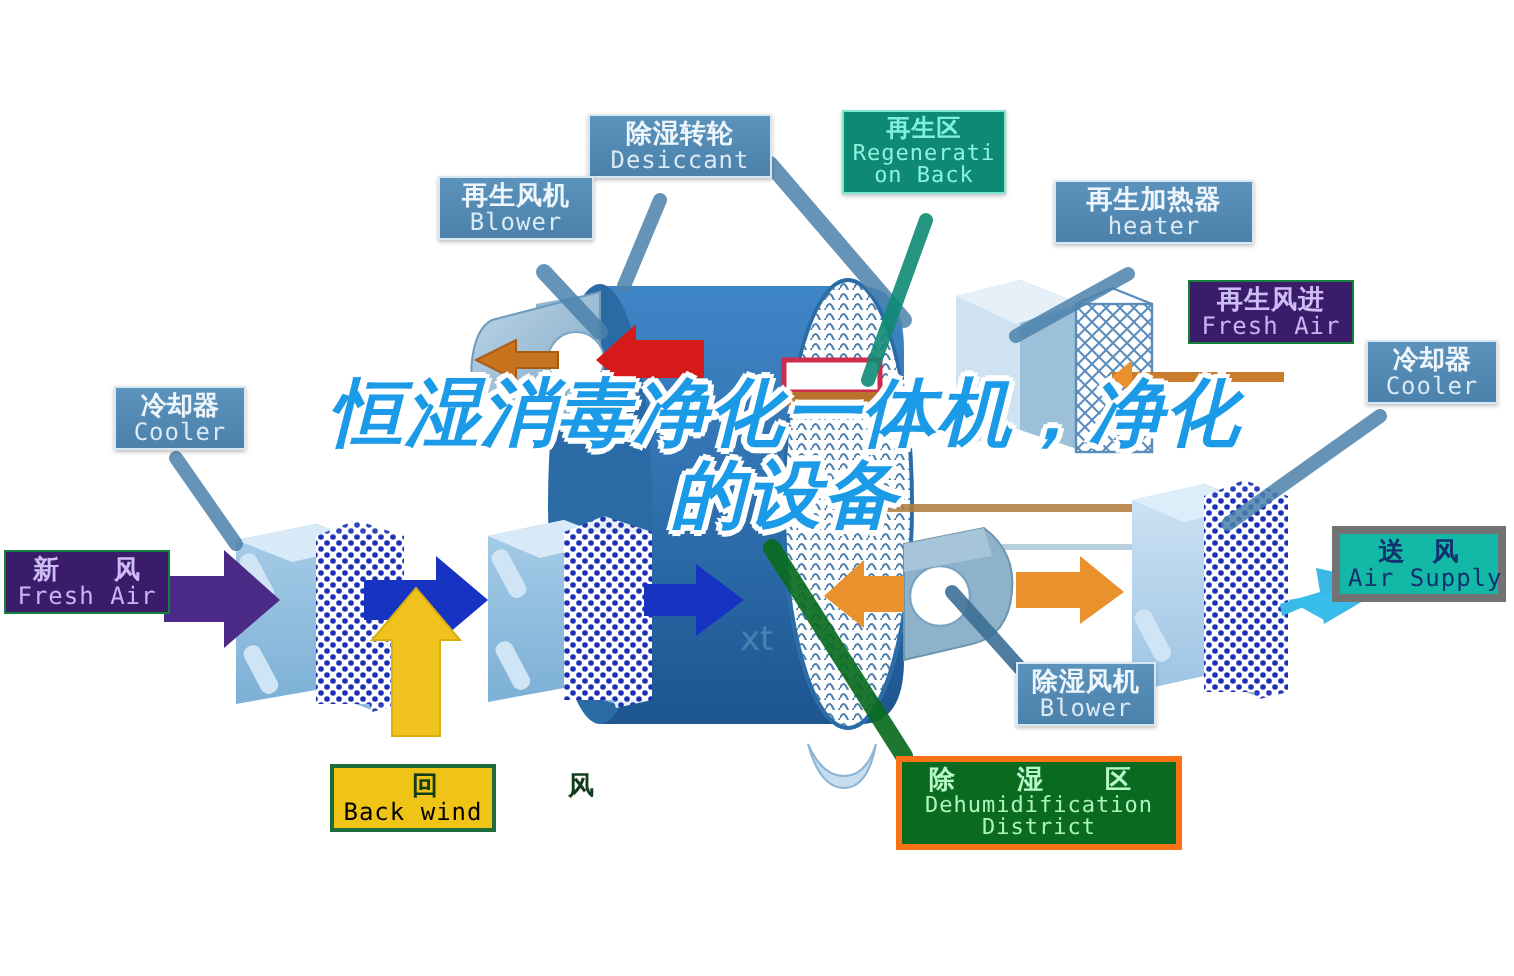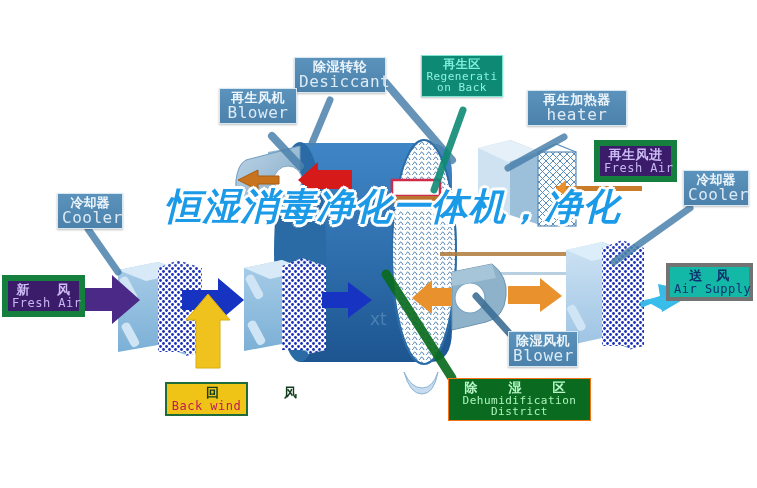--- a/index.html
+++ b/index.html
@@ -12,52 +12,52 @@
          padding:2px 4px;white-space:nowrap;}
   .label .cn{display:block;font-family:Liberation Sans, sans-serif;
              font-weight:700;letter-spacing:.5px;}
   .label .en{display:block;font-family:"DejaVu Sans Mono","Liberation Mono",monospace;
              letter-spacing:.5px;}
 
   
   .cal-blue{background:linear-gradient(#5b93bd,#4b81ab);border:1px solid #d8e8f2;
             color:#e9f3fb;box-shadow:0 1px 2px rgba(0,0,0,.25);}
   .cal-blue .cn{font-size:13px;color:#eef6fc;}
-  .cal-blue .en{font-size:16px;color:#dceaf5;}
+  .cal-blue .en{font-size:12px;color:#dceaf5;}
 
   
   .cal-teal{background:#0e8a74;border:1px solid #7fe6d2;color:#bdf5ea;
             box-shadow:0 1px 2px rgba(0,0,0,.25);}
   .cal-teal .cn{font-size:12px;color:#7ff0db;}
   .cal-teal .en{font-size:11px;color:#8df2df;}
 
   
   .cal-orange{background:linear-gradient(#c96a1e,#b75c15);border:1px solid #f0c08a;color:#ffe9cf;}
   .cal-orange .cn{font-size:12px;color:#ffe2c2;}
   .cal-orange .en{font-size:12px;color:#ffd9b0;}
 
   
-  .cal-purple{background:#3b1c6b;border:6px solid #15803d;color:#cdbef2;}
+  .cal-purple{background:#3b1c6b;border:1px solid #15803d;color:#cdbef2;}
   .cal-purple .cn{font-size:13px;color:#cdbcf5;}
   .cal-purple .en{font-size:12px;color:#c6b5ef;}
 
   
   .cal-cyan{background:#14b8a6;border:4px solid #737373;color:#0b2f72;}
   .cal-cyan .cn{font-size:13px;color:#10306f;}
   .cal-cyan .en{font-size:12px;color:#10306f;}
 
   
-  .cal-green{background:#0a6b20;border:1px solid #f97316;color:#b7f8c5;}
+  .cal-green{background:#0a6b20;border:3px solid #f97316;color:#b7f8c5;}
   .cal-green .cn{font-size:13px;color:#b9f9c8;letter-spacing:9px;}
   .cal-green .en{font-size:11px;color:#aef5bd;}
 
   
   .cal-yellow{background:#f0c417;border:2px solid #1f6b3a;color:#14421f;}
   .cal-yellow .cn{font-size:13px;color:#123c1c;letter-spacing:13px;padding-left:35px;}
-  .cal-yellow .en{font-size:12px;color:#be185d;}
+  .cal-yellow .en{font-size:12px;color:#000000;}
 
   .cal-cooler .cn{letter-spacing:0;}
 
   
   #headline{position:absolute;left:0;top:186px;width:757px;text-align:center;
             font-family:"DejaVu Sans","Liberation Sans",sans-serif;font-weight:700;
             font-size:37px;line-height:41px;font-style:italic;color:#1b9ae8;
             text-shadow:
               -2px -2px 0 #ffffff, 2px -2px 0 #ffffff,
               -2px  2px 0 #ffffff, 2px  2px 0 #ffffff,
@@ -291,15 +291,16 @@
   </div>
 
   <div class="label cal-green" style="left:448px;top:378px;width:143px;">
     <span class="cn">除　湿　区</span>
     <span class="en">Dehumidification</span>
     <span class="en">District</span>
   </div>
 
   <div id="headline">
     <span class="l">恒湿消毒净化一体机，净化</span>
+    <span class="l">的设备</span>
   </div>
 
 </div>
 
 </body></html>

